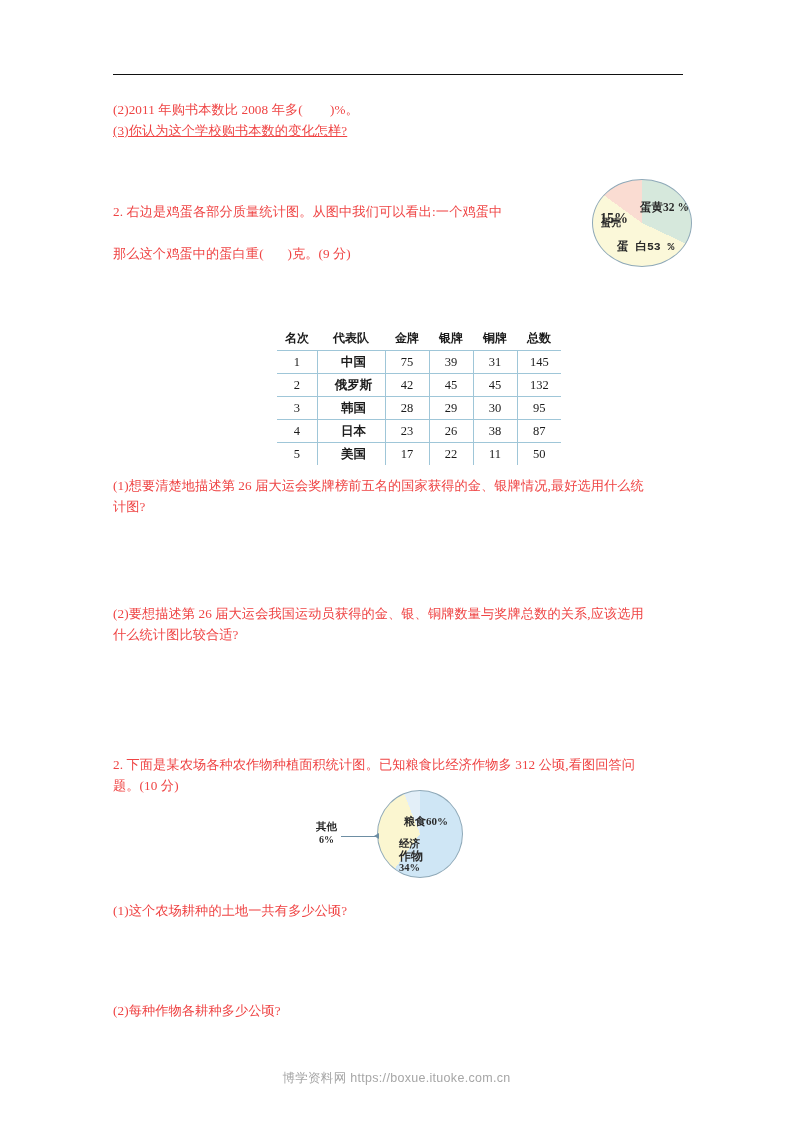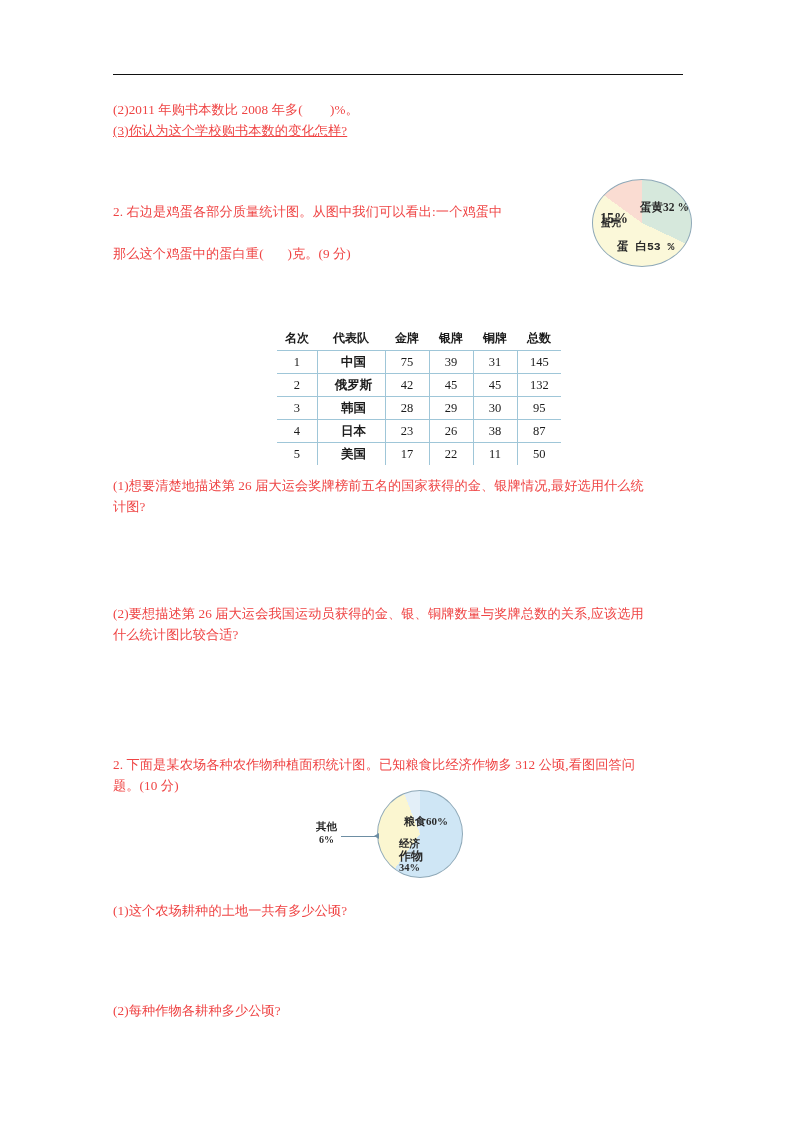--- a/index.html
+++ b/index.html
@@ -251,14 +251,15 @@
     <div class="leader" style="left:-36px; top:46px; width:38px;"></div>
     <div class="leader-arrow" style="left:-3px; top:43px;"></div>
     <div class="pie-label" style="left:-61px; top:31px; font-size:10.5px;">其他</div>
     <div class="pie-label" style="left:-58px; top:44px; font-size:10px;">6%</div>
   </div>
 
   <div class="txt" style="left:113px; top:891px; width:470px;">(1)这个农场耕种的土地一共有多少公顷?</div>
 
   <div class="txt" style="left:113px; top:991px; width:470px;">(2)每种作物各耕种多少公顷?</div>
 
+  <div class="watermark">博学资料网 https://boxue.ituoke.com.cn</div>
 
 </div>
 
 </body></html>

